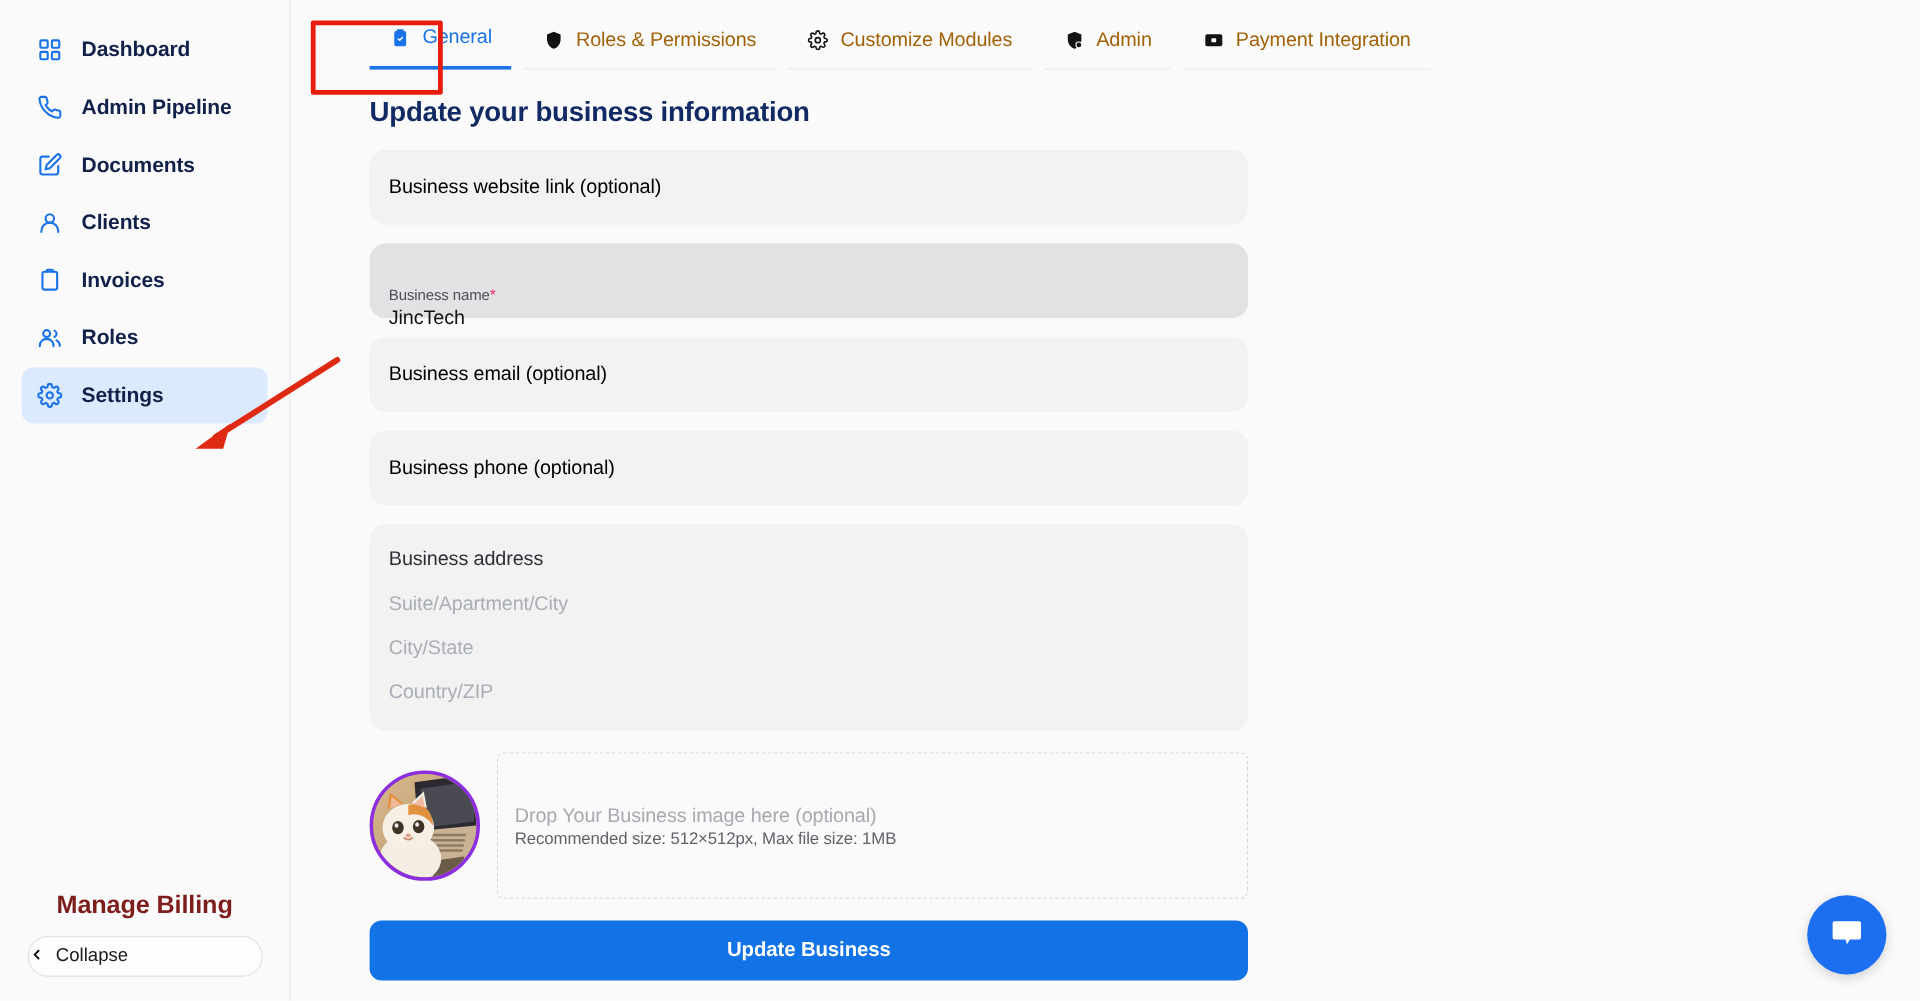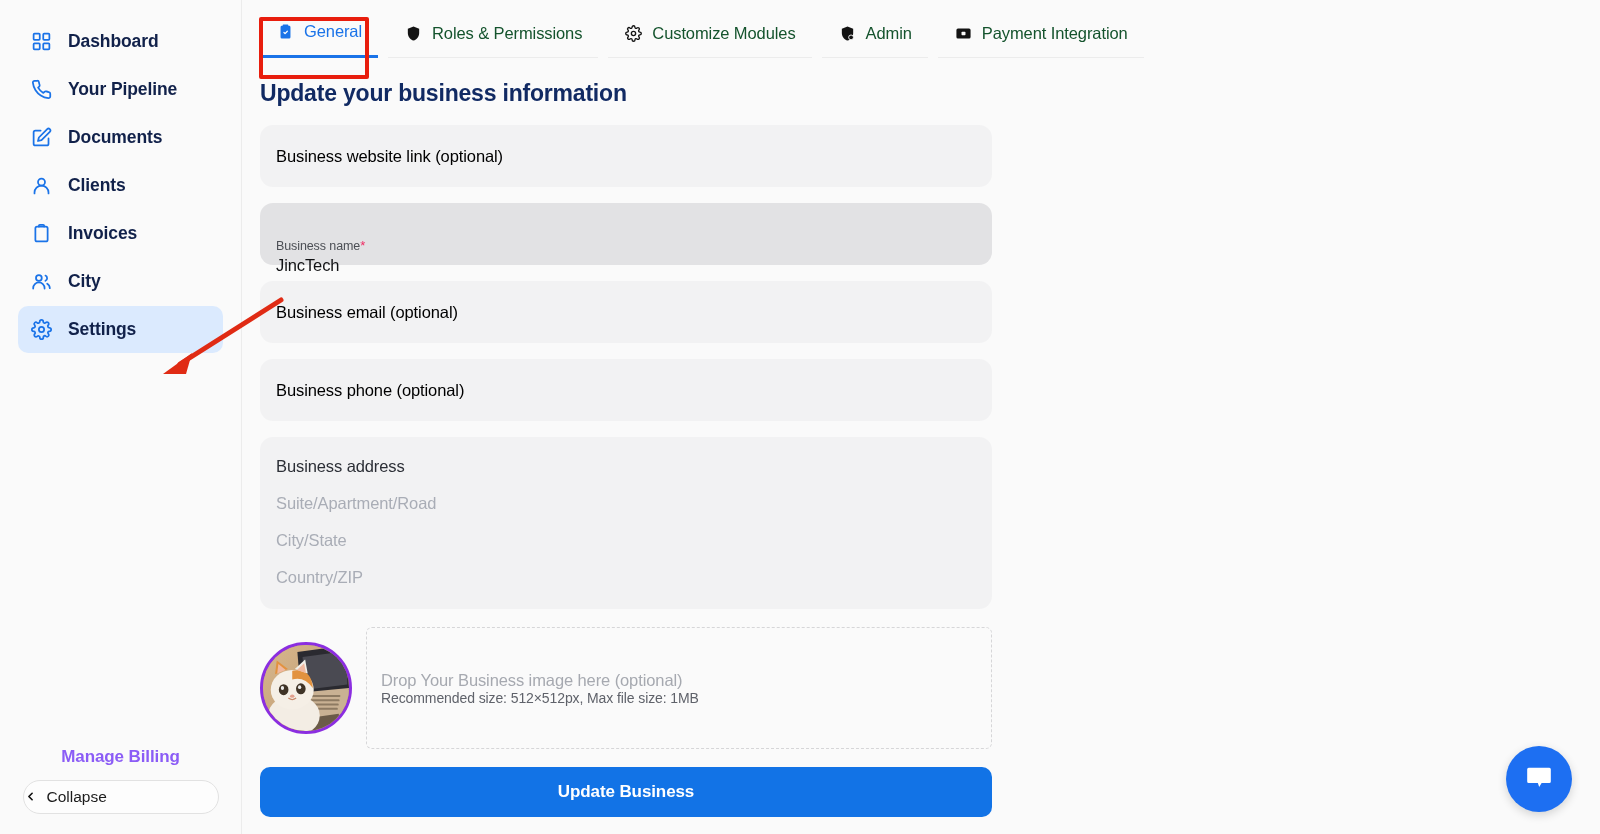--- a/index.html
+++ b/index.html
@@ -3,21 +3,21 @@
 <meta charset="utf-8">
 <style>
   * { box-sizing: border-box; margin: 0; padding: 0; }
   html, body {
     width: 1600px; height: 834px;
     overflow: hidden;
     background: #ffffff;
     font-family: "Liberation Sans", sans-serif;
     -webkit-font-smoothing: antialiased;
   }
-  #app { position: relative; width: 1600px; height: 834px; display: flex; background:#fafafa; }
+  #app { position: relative; width: 1600px; height: 834px; display: flex; background:#fafafa;gap:48px; }
 
   
   .sidebar {
     width: 242px; height: 834px;
     background: #fafafa;
     border-right: 1px solid #ececec;
     position: relative;
     flex: 0 0 242px;
   }
   .nav { padding-top: 18px; }
@@ -40,21 +40,21 @@
     color: #11214a;
     white-space: nowrap;
   }
   .nav-item.active { background: #dbeafe; }
 
   .sidebar-footer {
     position: absolute; left: 0; right: 0; bottom: 20px;
     display: flex; flex-direction: column; align-items: center; gap: 13px;
   }
   .manage-billing {
-    color: #8b5cf6; font-size: 17px; font-weight: 700; cursor: pointer;
+    color: #7f1d1d; font-size: 21px; font-weight: 700; cursor: pointer;
     letter-spacing: -0.1px;
   }
   .collapse-btn {
     width: 196px; height: 34px;
     border: 1px solid #e2e2e2;
     border-radius: 18px;
     background: #fdfdfd;
     display: flex; align-items: center; gap: 10px;
     cursor: pointer;
     font-size: 15.5px;
@@ -75,21 +75,21 @@
     gap: 0px;
   }
   .tab {
     display: flex; align-items: center; gap: 9px;
     padding: 0 16px 14px 16px;
     cursor: pointer;
     border-bottom: 1px solid #ececec;
     margin-right: 10px;
     position: relative;
   }
-  .tab-label { font-size: 16.5px; color: #14532d; white-space: nowrap; letter-spacing: -0.1px; }
+  .tab-label { font-size: 16.5px; color: #a16207; white-space: nowrap; letter-spacing: -0.1px; }
   .tab.active { border-bottom: 3px solid #1a73e8; }
   .tab.active .tab-label { color: #1a73e8; }
   .tab .ic { width: 19px; height: 19px; display:flex; align-items:center; justify-content:center; flex:0 0 19px; }
 
   .page-title {
     margin: 22px 0 0 18px;
     font-size: 23px;
     font-weight: 700;
     color: #112a63;
     letter-spacing: -0.2px;
@@ -197,21 +197,21 @@
         <span class="nav-label">Dashboard</span>
       </div>
 
 
       <div class="nav-item">
         <span class="ic">
           <svg width="21" height="21" viewBox="0 0 24 24" fill="none" stroke="#1a73e8" stroke-width="2" stroke-linecap="round" stroke-linejoin="round">
             <path d="M22 16.92v3a2 2 0 0 1-2.18 2 19.79 19.79 0 0 1-8.63-3.07 19.5 19.5 0 0 1-6-6A19.79 19.79 0 0 1 2.12 4.18 2 2 0 0 1 4.11 2h3a2 2 0 0 1 2 1.72c.13.96.36 1.9.7 2.81a2 2 0 0 1-.45 2.11L8.1 9.91a16 16 0 0 0 6 6l1.27-1.27a2 2 0 0 1 2.11-.45c.91.34 1.85.57 2.81.7A2 2 0 0 1 22 16.92z"></path>
           </svg>
         </span>
-        <span class="nav-label">Your Pipeline</span>
+        <span class="nav-label">Admin Pipeline</span>
       </div>
 
       <div class="nav-item">
         <span class="ic">
           <svg width="21" height="21" viewBox="0 0 24 24" fill="none" stroke="#1a73e8" stroke-width="2" stroke-linecap="round" stroke-linejoin="round">
             <path d="M20 13v6a2 2 0 0 1-2 2H5a2 2 0 0 1-2-2V6a2 2 0 0 1 2-2h6"></path>
             <path d="M18.5 2.5a2.12 2.12 0 0 1 3 3L12 15l-4 1 1-4z"></path>
           </svg>
         </span>
         <span class="nav-label">Documents</span>
@@ -239,21 +239,21 @@
 
       <div class="nav-item">
         <span class="ic">
           <svg width="21" height="21" viewBox="0 0 24 24" fill="none" stroke="#1a73e8" stroke-width="2" stroke-linecap="round" stroke-linejoin="round">
             <circle cx="9" cy="8" r="3.3"></circle>
               <path d="M2.5 20v-.5a6.5 6.5 0 0 1 13 0v.5"></path>
             <path d="M16.5 5.2a3.3 3.3 0 0 1 0 6"></path>
               <path d="M18.5 14.5a6 6 0 0 1 3 5.2"></path>
           </svg>
         </span>
-        <span class="nav-label">City</span>
+        <span class="nav-label">Roles</span>
       </div>
 
       <div class="nav-item active">
         <span class="ic">
           <svg width="21" height="21" viewBox="0 0 24 24" fill="none" stroke="#1a73e8" stroke-width="2" stroke-linecap="round" stroke-linejoin="round">
             <circle cx="12" cy="12" r="3"></circle>
             <path d="M19.4 15a1.65 1.65 0 0 0 .33 1.82l.06.06a2 2 0 1 1-2.83 2.83l-.06-.06a1.65 1.65 0 0 0-1.82-.33 1.65 1.65 0 0 0-1 1.51V21a2 2 0 1 1-4 0v-.09A1.65 1.65 0 0 0 9 19.4a1.65 1.65 0 0 0-1.82.33l-.06.06a2 2 0 1 1-2.83-2.83l.06-.06A1.65 1.65 0 0 0 4.6 15a1.65 1.65 0 0 0-1.51-1H3a2 2 0 1 1 0-4h.09A1.65 1.65 0 0 0 4.6 9a1.65 1.65 0 0 0-.33-1.82l-.06-.06a2 2 0 1 1 2.83-2.83l.06.06A1.65 1.65 0 0 0 9 4.6a1.65 1.65 0 0 0 1-1.51V3a2 2 0 1 1 4 0v.09a1.65 1.65 0 0 0 1 1.51 1.65 1.65 0 0 0 1.82-.33l.06-.06a2 2 0 1 1 2.83 2.83l-.06.06A1.65 1.65 0 0 0 19.4 9v0a1.65 1.65 0 0 0 1.51 1H21a2 2 0 1 1 0 4h-.09a1.65 1.65 0 0 0-1.51 1z"></path>
           </svg>
         </span>
         <span class="nav-label">Settings</span>
@@ -345,21 +345,21 @@
       <div class="field">
         <span class="ph">Business email (optional)</span>
       </div>
 
       <div class="field">
         <span class="ph">Business phone (optional)</span>
       </div>
 
       <div class="address-block">
         <div class="addr-title">Business address</div>
-        <div class="addr-line">Suite/Apartment/Road</div>
+        <div class="addr-line">Suite/Apartment/City</div>
         <div class="addr-line">City/State</div>
         <div class="addr-line">Country/ZIP</div>
       </div>
 
       <div class="upload-row">
         <div class="avatar">
           <svg viewBox="0 0 100 100" preserveAspectRatio="xMidYMid slice">
             <defs>
               <linearGradient id="deskg" x1="0" y1="0" x2="1" y2="1">
                 <stop offset="0" stop-color="#d8b88e"></stop>

